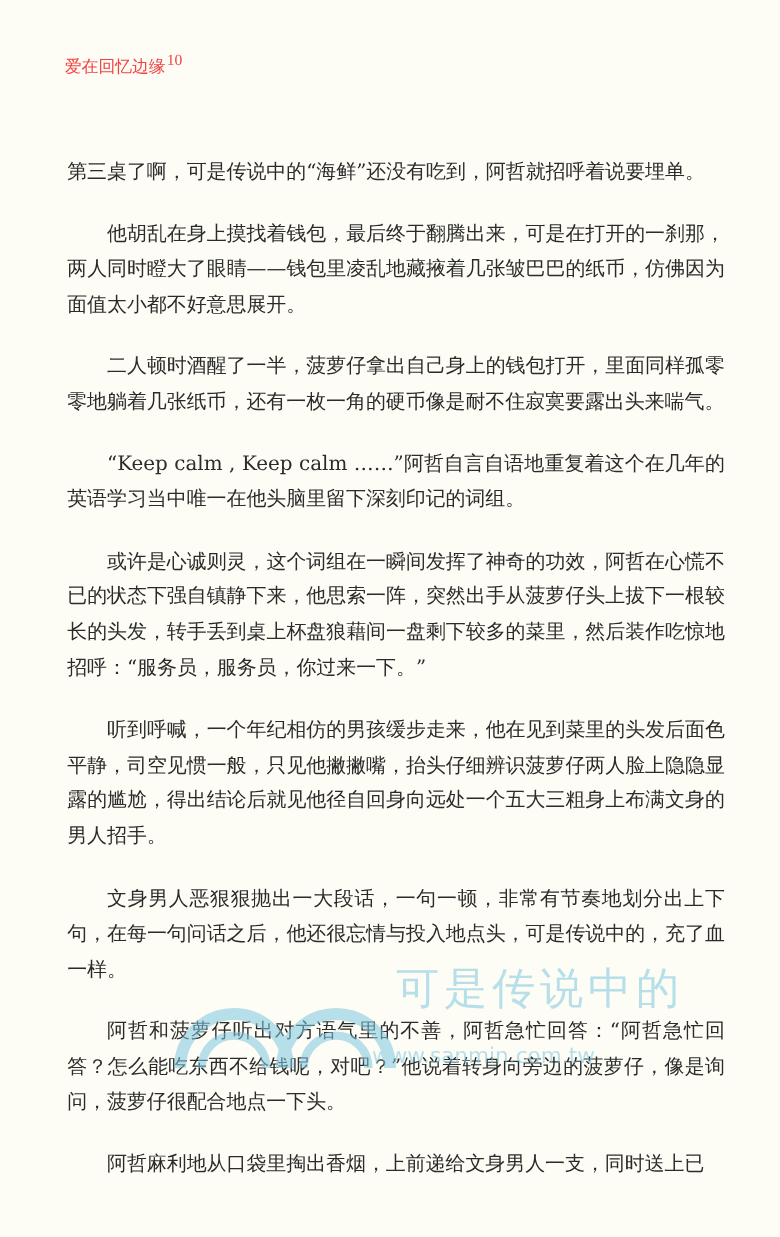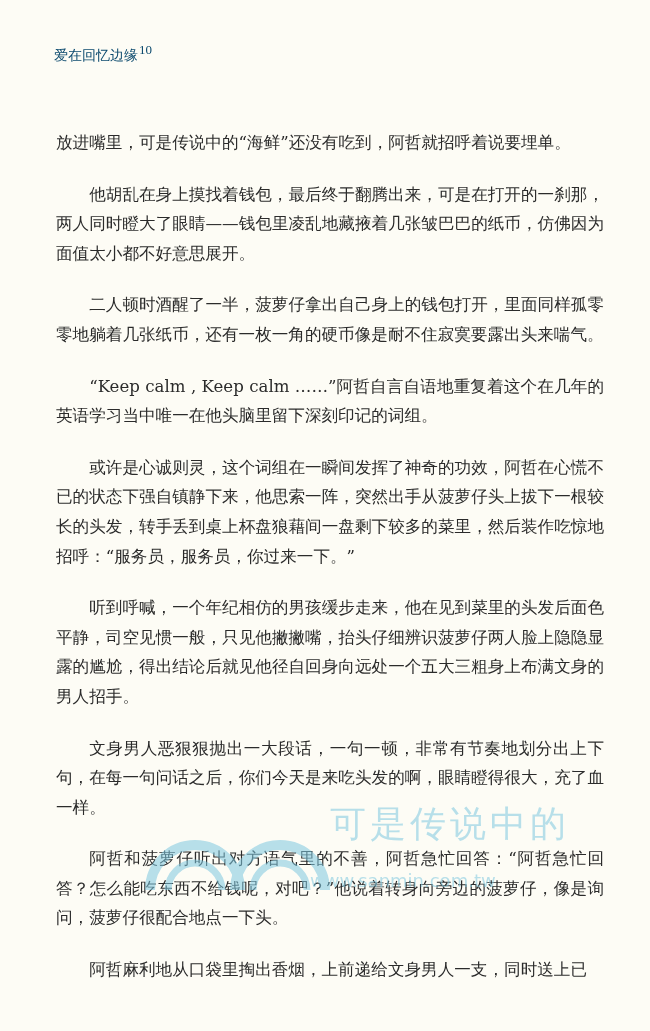--- a/index.html
+++ b/index.html
@@ -5,21 +5,21 @@
   html, body { margin: 0; padding: 0; }
   body {
     width: 650px; height: 1031px; overflow: hidden;
     background: #fdfcf5;
     position: relative;
     font-family: "DejaVu Serif", "Liberation Serif", serif;
     color: #2b2b2b;
   }
   .running-head {
     position: absolute; left: 54px; top: 42px;
-    font-size: 14px; color: #0c4a6e;
+    font-size: 14px; color: #ef4444;
     font-family: "DejaVu Sans", sans-serif;
   }
   .running-head .page-num {
     font-family: "Liberation Serif", serif;
     font-size: 13px; vertical-align: super; margin-left: 1px;
   }
   .body-text {
     position: absolute; left: 56px; top: 128px; width: 548px;
     font-size: 16.6px; line-height: 29.6px;
   }
@@ -43,27 +43,27 @@
   }
 </style>
 </head>
 <body>
 
 <div class="running-head">
   <span>爱在回忆边缘</span><span class="page-num">10</span>
 </div>
 
 <div class="body-text">
-  <p>放进嘴里，可是传说中的“海鲜”还没有吃到，阿哲就招呼着说要埋单。</p>
+  <p>第三桌了啊，可是传说中的“海鲜”还没有吃到，阿哲就招呼着说要埋单。</p>
   <p class="indent">他胡乱在身上摸找着钱包，最后终于翻腾出来，可是在打开的一刹那，两人同时瞪大了眼睛——钱包里凌乱地藏掖着几张皱巴巴的纸币，仿佛因为面值太小都不好意思展开。</p>
   <p class="indent">二人顿时酒醒了一半，菠萝仔拿出自己身上的钱包打开，里面同样孤零零地躺着几张纸币，还有一枚一角的硬币像是耐不住寂寞要露出头来喘气。</p>
   <p class="indent">“Keep calm , Keep calm ……”阿哲自言自语地重复着这个在几年的英语学习当中唯一在他头脑里留下深刻印记的词组。</p>
   <p class="indent">或许是心诚则灵，这个词组在一瞬间发挥了神奇的功效，阿哲在心慌不已的状态下强自镇静下来，他思索一阵，突然出手从菠萝仔头上拔下一根较长的头发，转手丢到桌上杯盘狼藉间一盘剩下较多的菜里，然后装作吃惊地招呼：“服务员，服务员，你过来一下。”</p>
   <p class="indent">听到呼喊，一个年纪相仿的男孩缓步走来，他在见到菜里的头发后面色平静，司空见惯一般，只见他撇撇嘴，抬头仔细辨识菠萝仔两人脸上隐隐显露的尴尬，得出结论后就见他径自回身向远处一个五大三粗身上布满文身的男人招手。</p>
-  <p class="indent">文身男人恶狠狠抛出一大段话，一句一顿，非常有节奏地划分出上下句，在每一句问话之后，你们今天是来吃头发的啊，眼睛瞪得很大，充了血一样。</p>
+  <p class="indent">文身男人恶狠狠抛出一大段话，一句一顿，非常有节奏地划分出上下句，在每一句问话之后，他还很忘情与投入地点头，可是传说中的，充了血一样。</p>
   <p class="indent">阿哲和菠萝仔听出对方语气里的不善，阿哲急忙回答：“阿哲急忙回答？怎么能吃东西不给钱呢，对吧？”他说着转身向旁边的菠萝仔，像是询问，菠萝仔很配合地点一下头。</p>
   <p class="indent">阿哲麻利地从口袋里掏出香烟，上前递给文身男人一支，同时送上已</p>
 </div>
 
 <div class="watermark">
   <svg class="wm-arcs" width="200" height="90" viewBox="0 0 200 90">
     <path d="M10 90 A45 45 0 0 1 100 90" fill="none" stroke="#7ec8e0" stroke-width="10"></path>
     <path d="M28 90 A27 27 0 0 1 82 90" fill="none" stroke="#7ec8e0" stroke-width="7"></path>
     <path d="M95 90 A45 45 0 0 1 185 90" fill="none" stroke="#7ec8e0" stroke-width="10"></path>
     <path d="M113 90 A27 27 0 0 1 167 90" fill="none" stroke="#7ec8e0" stroke-width="7"></path>

